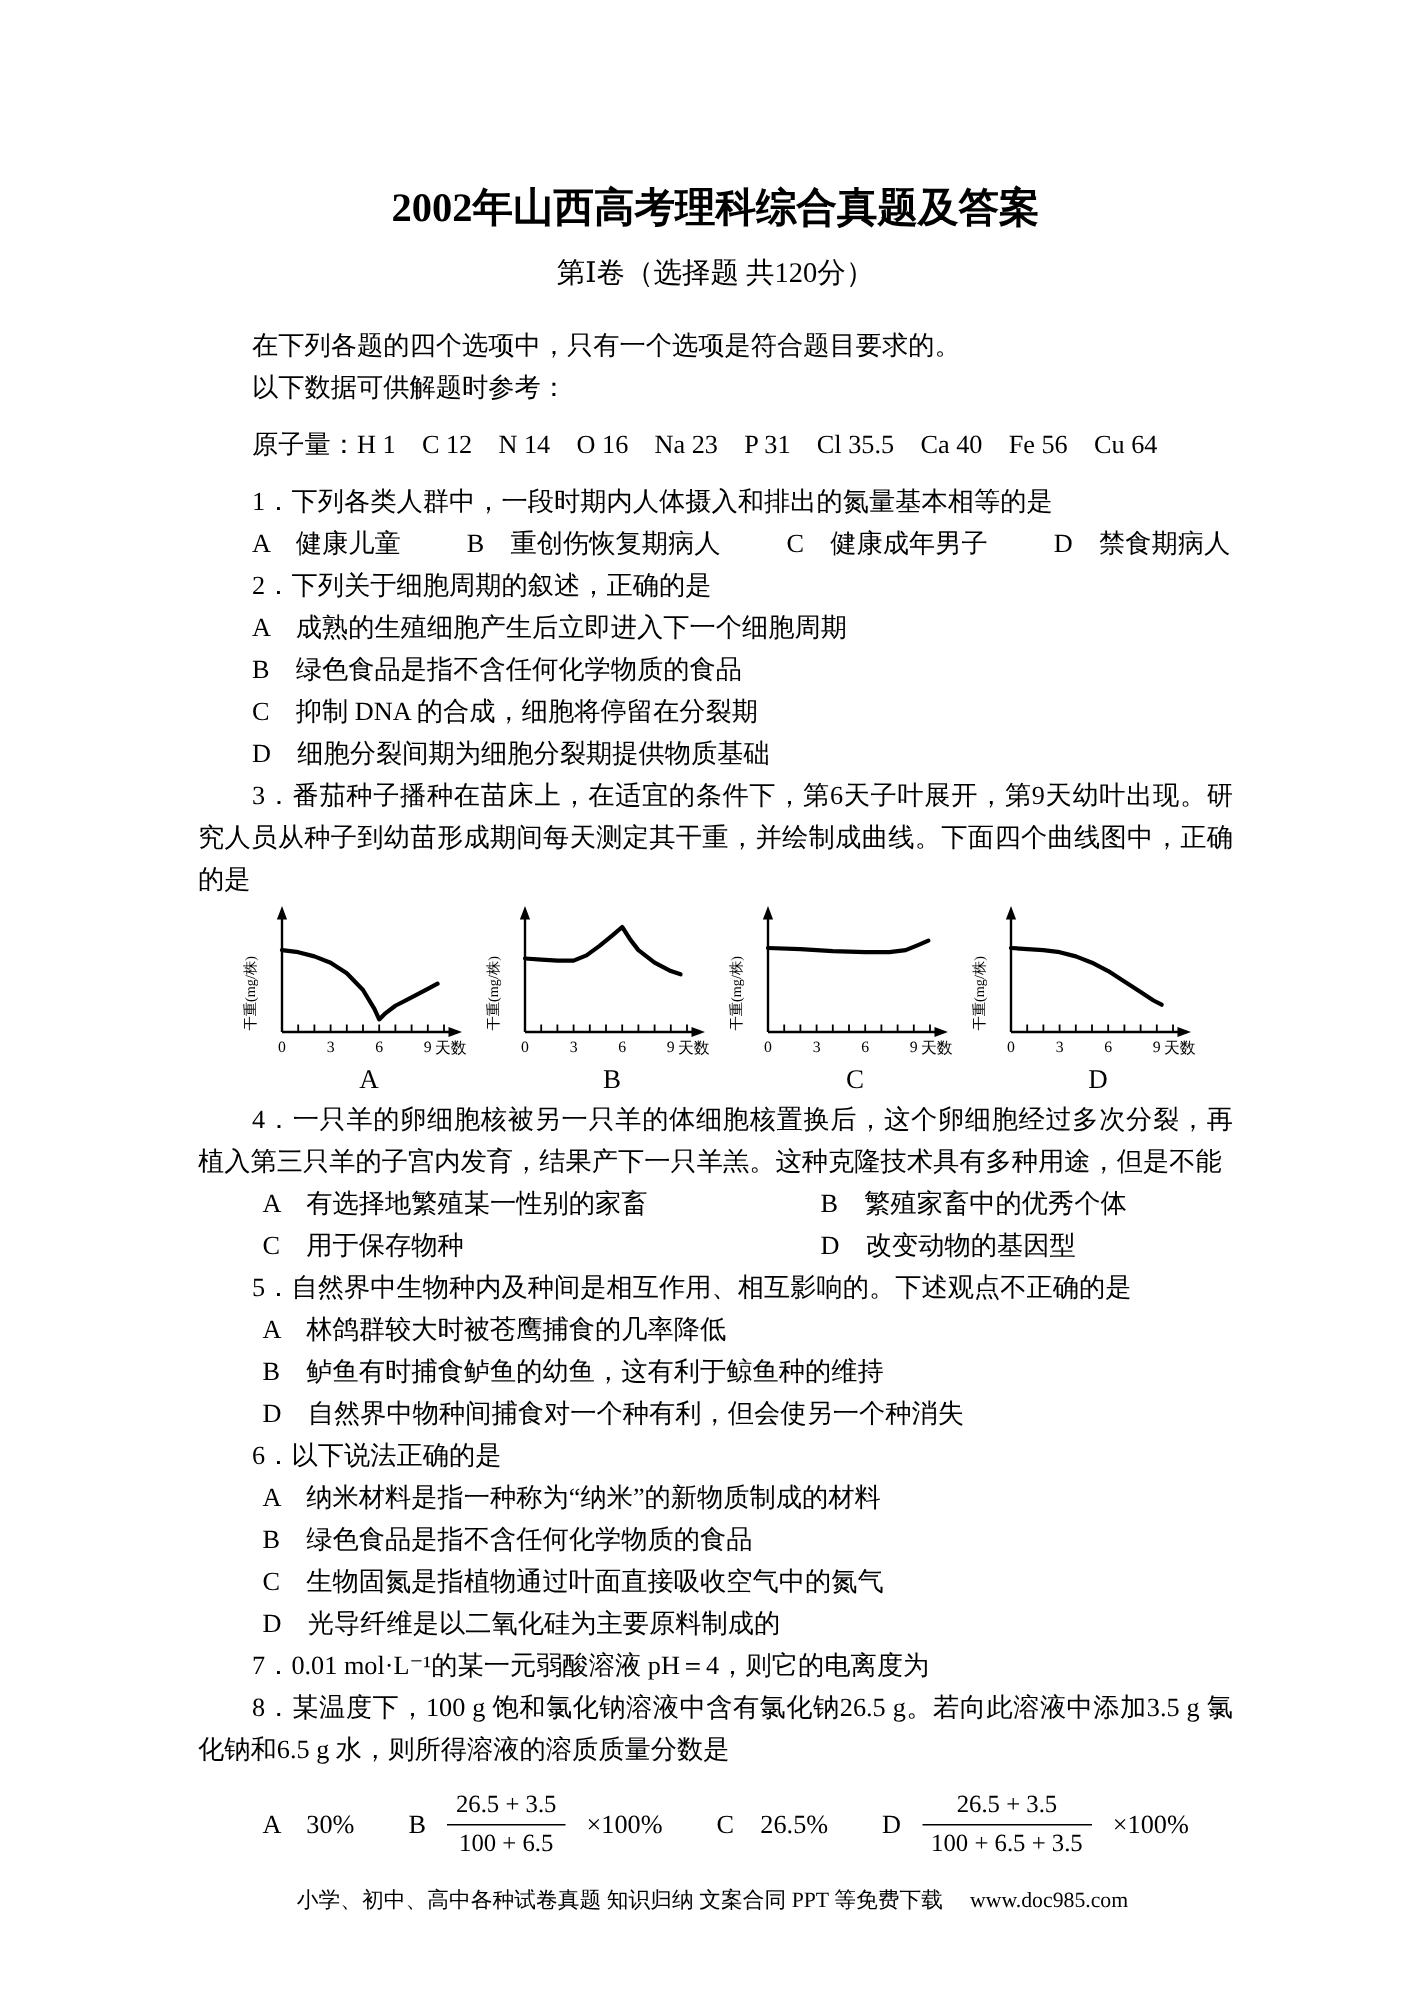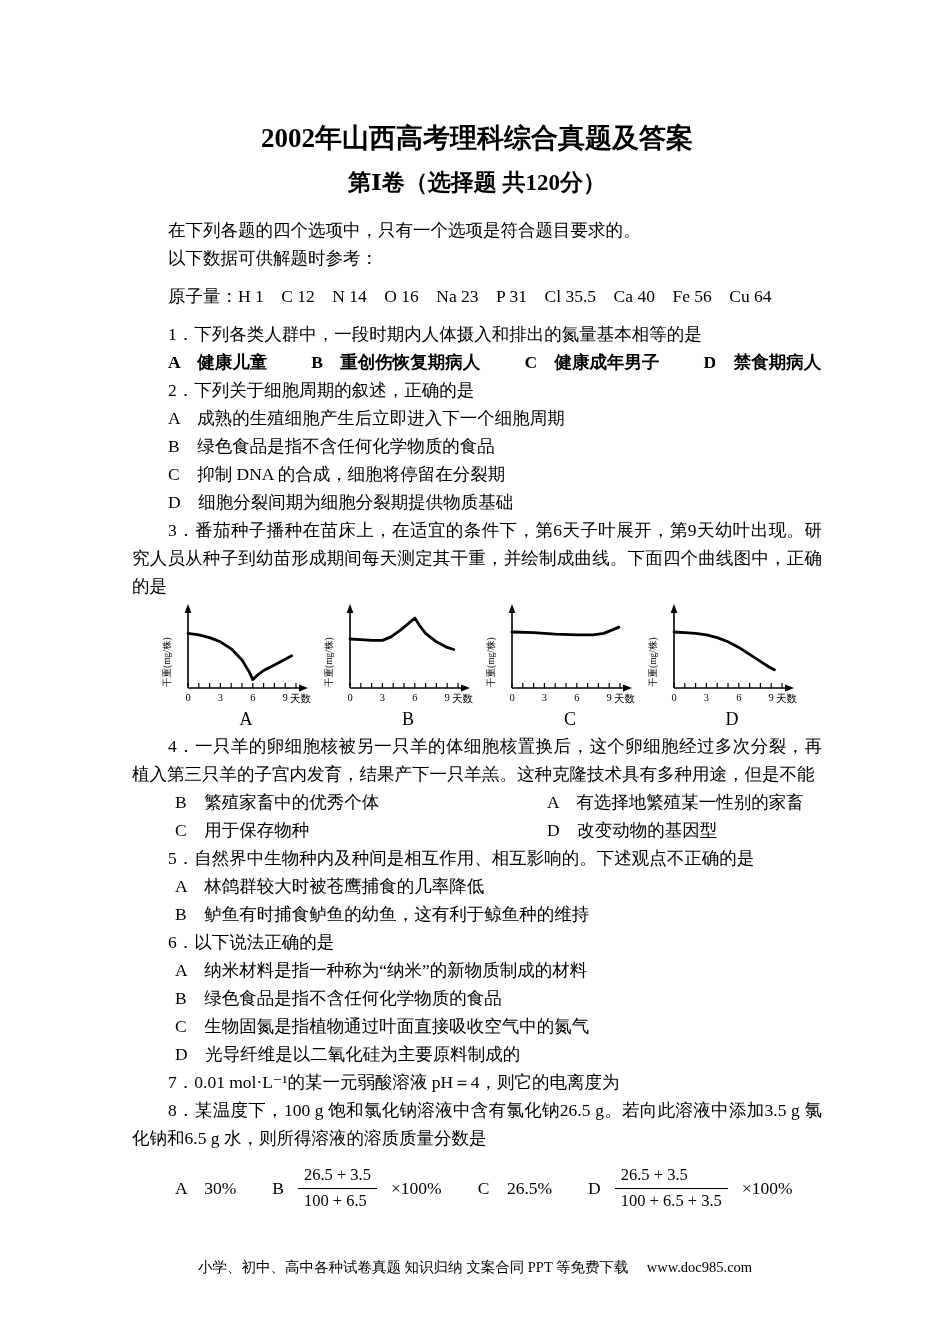--- a/index.html
+++ b/index.html
@@ -4,36 +4,36 @@
 <style>
   html,body{margin:0;padding:0;}
   body{
     width:950px;height:1344px;background:#ffffff;position:relative;
     font-family:"Liberation Serif","DejaVu Serif",serif;
     color:#000;font-size:17.5px;line-height:28px;
     -webkit-font-smoothing:antialiased;
   }
   .content{position:absolute;left:132px;top:120px;width:690px;text-align:justify;}
   .doc-title{font-size:27px;font-weight:bold;text-align:center;line-height:36px;margin:0;}
-  .doc-subtitle{font-size:23px;font-weight:bold;text-align:center;line-height:26px;margin:14px 0 0 0;}
+  .doc-subtitle{font-size:19px;font-weight:normal;text-align:center;line-height:26px;margin:14px 0 0 0;}
   p{margin:0;}
   .para{text-indent:36px;}
   .gap-top{margin-top:20px;}
   .gap-sm{margin-top:10px;}
   .opt-line{text-indent:36px;}
   .opt-line-deep{text-indent:43px;}
-  .opt-row{display:flex;gap:44px;padding-left:36px;text-indent:0;font-weight:bold;}
+  .opt-row{display:flex;gap:44px;padding-left:36px;text-indent:0;}
   .opt-row-tight{display:flex;gap:34px;padding-left:36px;text-indent:0;}
   .opt-grid{display:grid;grid-template-columns:372px auto;padding-left:43px;}
   .charts-row{display:flex;margin:4px 0 2px 26px;}
   .chart-cell{width:162px;}
   .chart-letter{text-align:center;padding-left:14px;font-size:18px;line-height:22px;}
   svg{display:block;}
   .q8-opts{display:flex;align-items:center;gap:36px;padding-left:43px;margin-top:6px;min-height:60px;}
-  .frac{display:inline-block;vertical-align:middle;font-size:16.5px;line-height:1.35;}
+  .frac{display:inline-block;text-align:center;vertical-align:middle;font-size:16.5px;line-height:1.35;}
   .frac .num{display:block;border-bottom:1.4px solid #000;padding:0 6px 1px 6px;}
   .frac .den{display:block;padding:1px 6px 0 6px;}
   .footer{position:absolute;top:1256px;left:0;width:950px;text-align:center;font-size:14.5px;line-height:22px;}
 </style>
 </head>
 <body>
 
 <div class="content">
 
   <h1 class="doc-title">2002年山西高考理科综合真题及答案</h1>
@@ -173,29 +173,30 @@
             <text transform="translate(12,83) rotate(-90)" font-size="9.5" font-family="inherit">干重(mg/株)</text>
             <path d="M30.0 28.0 L40.8 28.7 L51.6 29.4 L62.4 30.8 L73.2 33.6 L84.0 37.8 L94.8 43.4 L105.6 50.4 L116.4 57.4 L125.0 63.0 L130.4 65.8" fill="none" stroke="#000" stroke-width="2.8" stroke-linecap="round" stroke-linejoin="round"></path>
           </svg>
         </div>
       <div class="chart-letter">D</div>
     </div>
   </div>
 
   <p class="para">4．一只羊的卵细胞核被另一只羊的体细胞核置换后，这个卵细胞经过多次分裂，再植入第三只羊的子宫内发育，结果产下一只羊羔。这种克隆技术具有多种用途，但是不能</p>
   <div class="opt-grid">
+    <span>A　有选择地繁殖某一性别的家畜</span>
     <span>B　繁殖家畜中的优秀个体</span>
-    <span>A　有选择地繁殖某一性别的家畜</span>
     <span>C　用于保存物种</span>
     <span>D　改变动物的基因型</span>
   </div>
 
   <p class="para">5．自然界中生物种内及种间是相互作用、相互影响的。下述观点不正确的是</p>
   <p class="opt-line-deep">A　林鸽群较大时被苍鹰捕食的几率降低</p>
   <p class="opt-line-deep">B　鲈鱼有时捕食鲈鱼的幼鱼，这有利于鲸鱼种的维持</p>
+  <p class="opt-line-deep">D　自然界中物种间捕食对一个种有利，但会使另一个种消失</p>
 
   <p class="para">6．以下说法正确的是</p>
   <p class="opt-line-deep">A　纳米材料是指一种称为“纳米”的新物质制成的材料</p>
   <p class="opt-line-deep">B　绿色食品是指不含任何化学物质的食品</p>
   <p class="opt-line-deep">C　生物固氮是指植物通过叶面直接吸收空气中的氮气</p>
   <p class="opt-line-deep">D　光导纤维是以二氧化硅为主要原料制成的</p>
 
   <p class="para">7．0.01 mol·L⁻¹的某一元弱酸溶液 pH＝4，则它的电离度为</p>
 
   <p class="para">8．某温度下，100 g 饱和氯化钠溶液中含有氯化钠26.5 g。若向此溶液中添加3.5 g 氯化钠和6.5 g 水，则所得溶液的溶质质量分数是</p>

